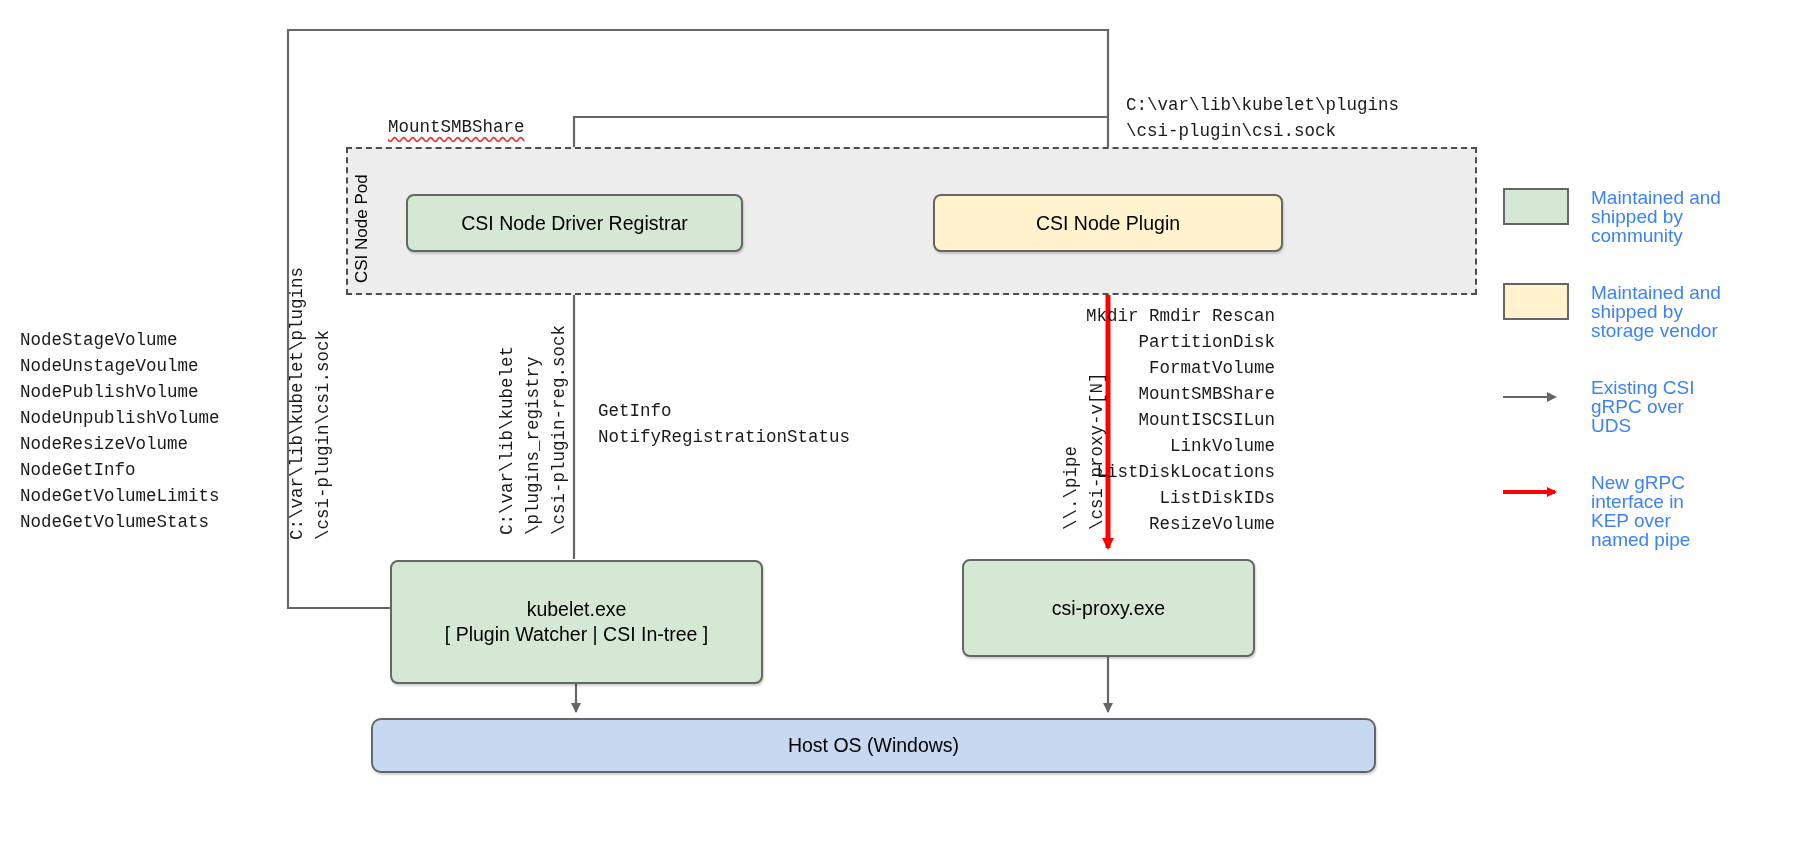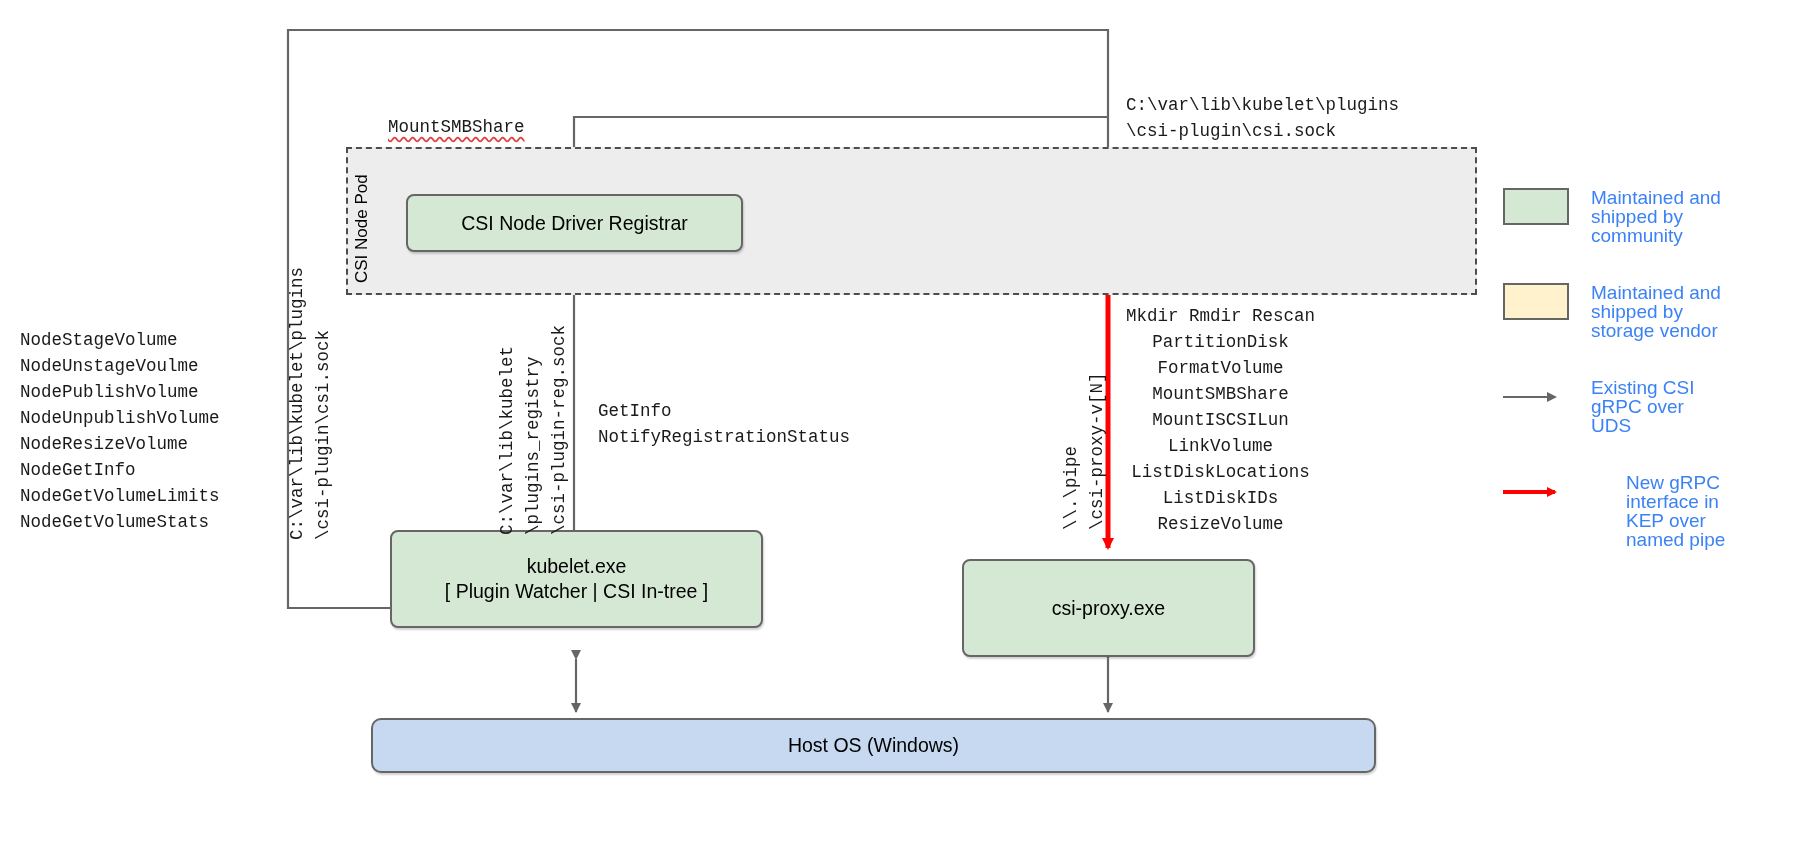--- a/index.html
+++ b/index.html
@@ -66,21 +66,21 @@
     line-height: 25px;
     color: #000;
     box-shadow: 1px 2px 2px rgba(0,0,0,0.18);
   }
   .green { background: #d5e8d4; }
   .yellow { background: #fff2cc; }
   .blue { background: #c6d9f1; }
 
   #box-registrar { left: 406px; top: 194px; width: 337px; height: 58px; }
   #box-plugin    { left: 933px; top: 194px; width: 350px; height: 58px; }
-  #box-kubelet   { left: 390px; top: 530px; width: 373px; height: 98px;
+  #box-kubelet   { left: 390px; top: 560px; width: 373px; height: 124px;
                    flex-direction: column; }
   #box-csiproxy  { left: 962px; top: 559px; width: 293px; height: 98px; justify-content: center; }
   #box-hostos    { left: 371px; top: 718px; width: 1005px; height: 55px;
                    border-radius: 10px; font-size: 19.5px; }
 
   #box-kubelet .l1 { display:block; }
   #box-kubelet .l2 { display:block; }
 
   
   #wires { position: absolute; left: 0; top: 0; width: 1818px; height: 842px;
@@ -90,21 +90,21 @@
   #lbl-getplugininfo {
     left: 388px; top: 114px;
     text-decoration: underline;
     text-decoration-color: #e04040;
     text-decoration-style: wavy;
     text-underline-offset: 4px;
   }
   #lbl-plugin-path { left: 1126px; top: 92px; text-align: left; }
   #lbl-getinfo     { left: 598px; top: 398px; }
   #lbl-node-ops    { left: 20px;  top: 327px; width: 260px; text-align: left; }
-  #lbl-proxy-ops   { left: 1126px; top: 303px; text-align: center; }
+  #lbl-proxy-ops   { left: 1086px; top: 303px; text-align: right; }
 
   .vlabel {
     transform-origin: left top;
     white-space: pre;
     text-align: left;
   }
   #vlbl-csi-sock   { left: 284px; top: 540px; }
   #vlbl-reg-sock   { left: 494px; top: 535px; }
   #vlbl-pipe       { left: 1058px; top: 530px; }
 
@@ -180,20 +180,23 @@
     </g>
   </svg>
 
   <div class="abs" id="pod-container"></div>
   <div class="abs sans" id="pod-label">CSI Node Pod</div>
 
   <div class="abs nodebox green" id="box-registrar">
     <span>CSI Node Driver Registrar</span>
   </div>
 
+  <div class="abs nodebox yellow" id="box-plugin">
+    <span>CSI Node Plugin</span>
+  </div>
 
   <div class="abs nodebox green" id="box-kubelet">
     <span class="l1">kubelet.exe</span>
     <span class="l2">[ Plugin Watcher | CSI In-tree ]</span>
   </div>
 
   <div class="abs nodebox green" id="box-csiproxy">
     <span>csi-proxy.exe</span>
   </div>
 
@@ -255,20 +258,20 @@
         <div class="legend-arrow-cell">
           <svg width="66" height="20" viewBox="0 0 66 20">
             <defs>
               <marker id="lgm3" markerWidth="12" markerHeight="12" refX="8" refY="5" orient="auto" markerUnits="userSpaceOnUse">
                 <path d="M0,0 L10,5 L0,10 z" fill="#ff0000"></path>
               </marker>
             </defs>
             <path d="M0,10 L52,10" stroke="#ff0000" stroke-width="4" fill="none" marker-end="url(#lgm3)"></path>
           </svg>
         </div>
-        <div class="legend-text" style="white-space: pre-line; margin-left: 35px;">New gRPC
+        <div class="legend-text" style="white-space: pre-line;">New gRPC
 interface in
 KEP over
 named pipe</div>
       </div>
     </div>
 
 </div>
 
 </body></html>

